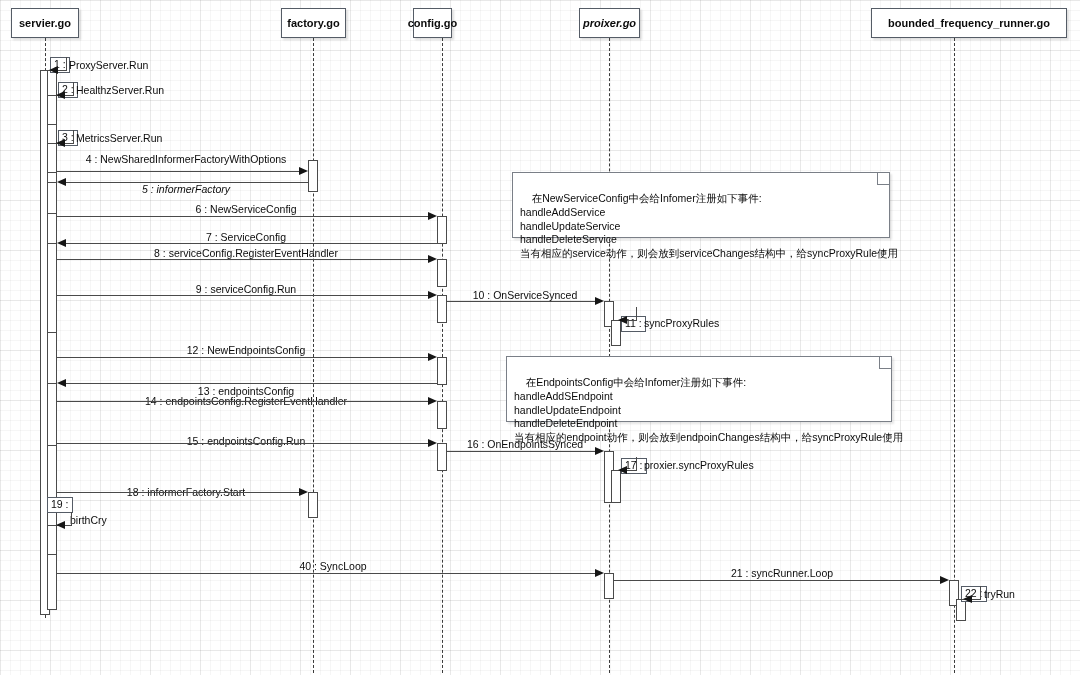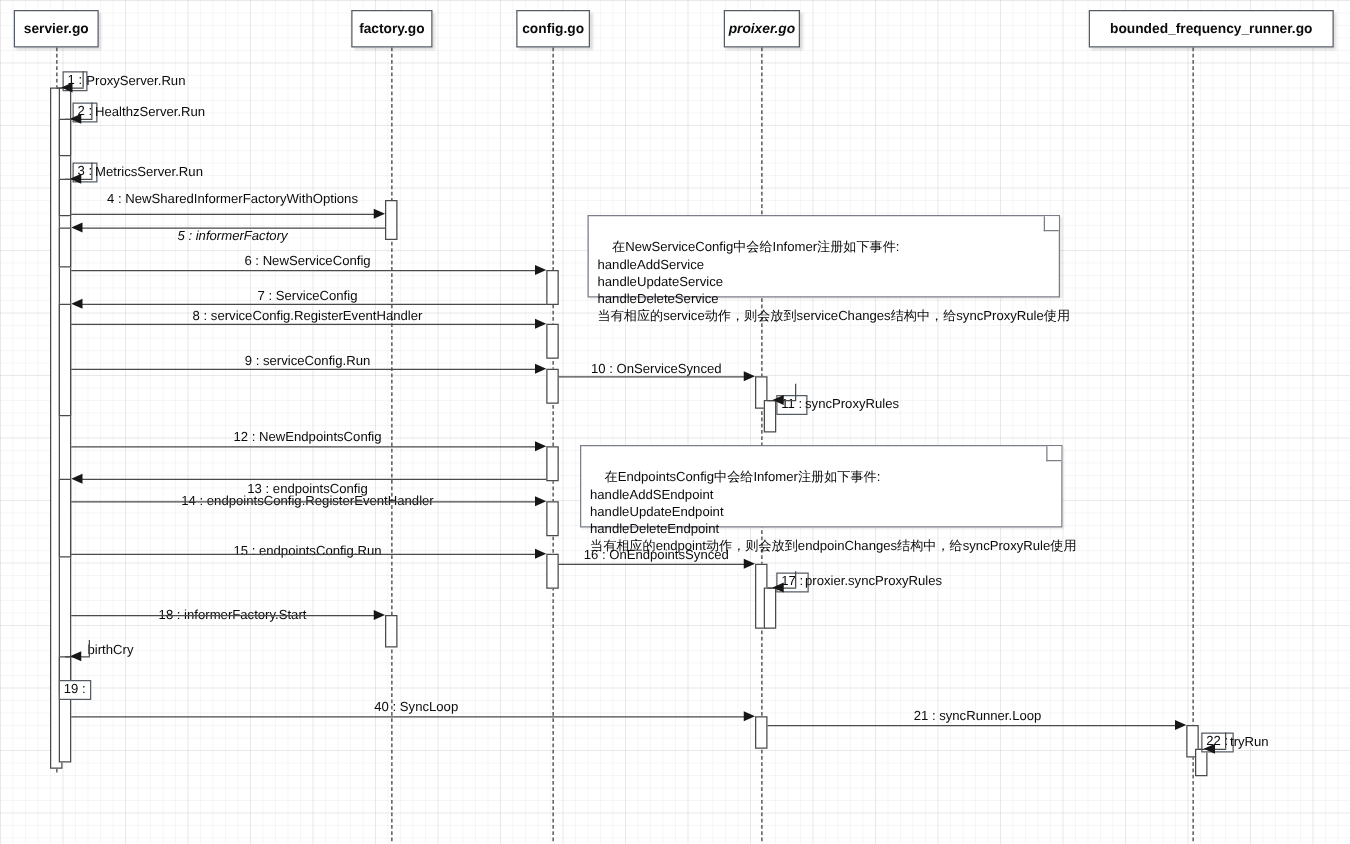--- a/index.html
+++ b/index.html
@@ -100,20 +100,21 @@
     position:absolute;
     box-sizing:border-box;
     background:#ffffff;
     border:1.2px solid #7a7f87;
     font-size:10.5px;
     color:#0b0b0b;
     padding:5px 7px;
     line-height:1.32;
     white-space:pre;
     box-shadow:1.5px 1.5px 2px rgba(0,0,0,0.10);
+    margin-left:42px;
   }
   .note .fold{
     position:absolute;
     top:0;right:0;
     width:11px;height:11px;
     background:#ffffff;
     border-left:1.2px solid #7a7f87;
     border-bottom:1.2px solid #7a7f87;
   }
 </style>
@@ -121,21 +122,21 @@
 <body>
 
 <div id="canvas">
 
   <div class="actor" style="left:11px;top:8px;width:68px;height:30px;">
     <span>servier.go</span>
   </div>
   <div class="actor" style="left:281px;top:8px;width:65px;height:30px;">
     <span>factory.go</span>
   </div>
-  <div class="actor" style="left:413px;top:8px;width:59px;height:30px;">
+  <div class="actor" style="left:413px;top:8px;width:39px;height:30px;">
     <span>config.go</span>
   </div>
   <div class="actor" style="left:579px;top:8px;width:61px;height:30px;font-style:italic;">
     <span>proixer.go</span>
   </div>
   <div class="actor" style="left:871px;top:8px;width:196px;height:30px;">
     <span>bounded_frequency_runner.go</span>
   </div>
 
   <div class="lifeline" style="left:45px;top:38px;height:580px;"></div>
@@ -294,21 +295,21 @@
   <div class="line" style="left:614px;top:470px;width:23px;"></div>
   <div class="vline" style="left:636px;top:457px;height:13px;"></div>
   <div class="arrow left" style="left:618px;top:465.5px;"></div>
 
   <div class="msg ctr" style="left:186px;top:487px;">
     <span>18 : informerFactory.Start</span>
   </div>
   <div class="line" style="left:57px;top:492px;width:245px;"></div>
   <div class="arrow right" style="left:299px;top:487.5px;"></div>
 
-  <div class="numtag" style="left:47px;top:544px;">
+  <div class="numtag" style="left:47px;top:497px;">
     <span>19 :</span>
   </div>
   <div class="msg" style="left:70px;top:515px;">
     <span>birthCry</span>
   </div>
   <div class="line" style="left:52px;top:525px;width:20px;"></div>
   <div class="vline" style="left:71px;top:512px;height:13px;"></div>
   <div class="arrow left" style="left:56px;top:520.5px;"></div>
 
   <div class="msg ctr" style="left:333px;top:561px;">

